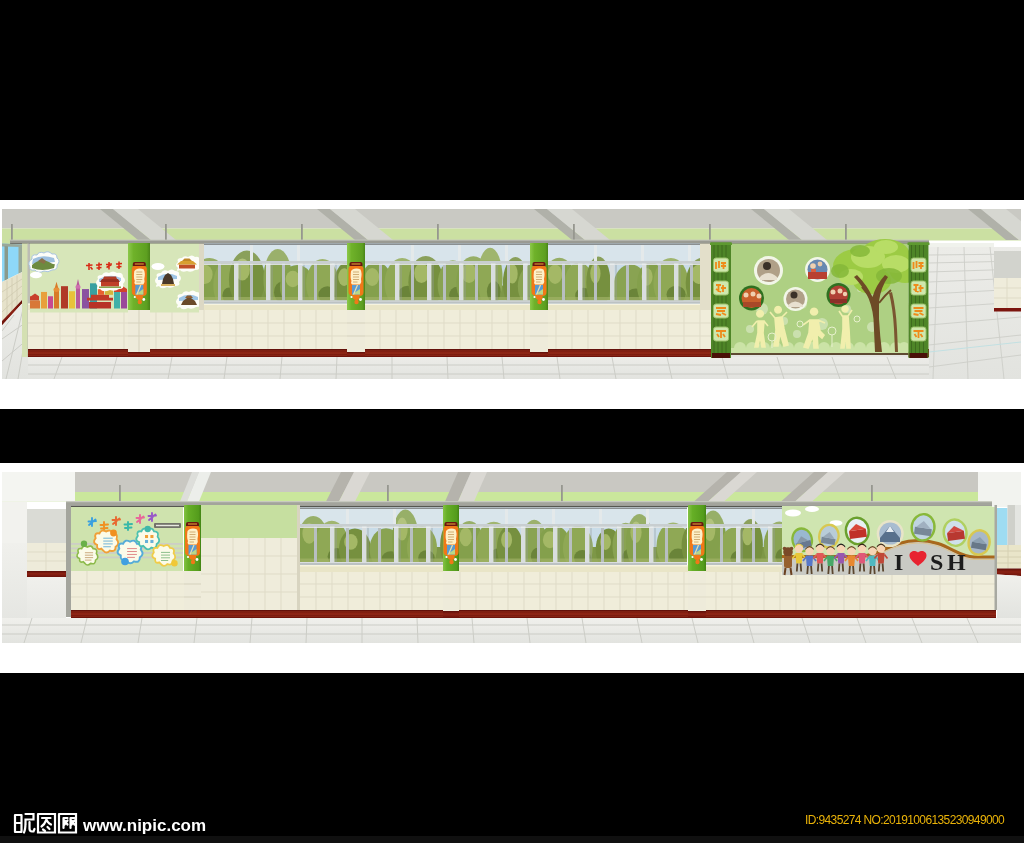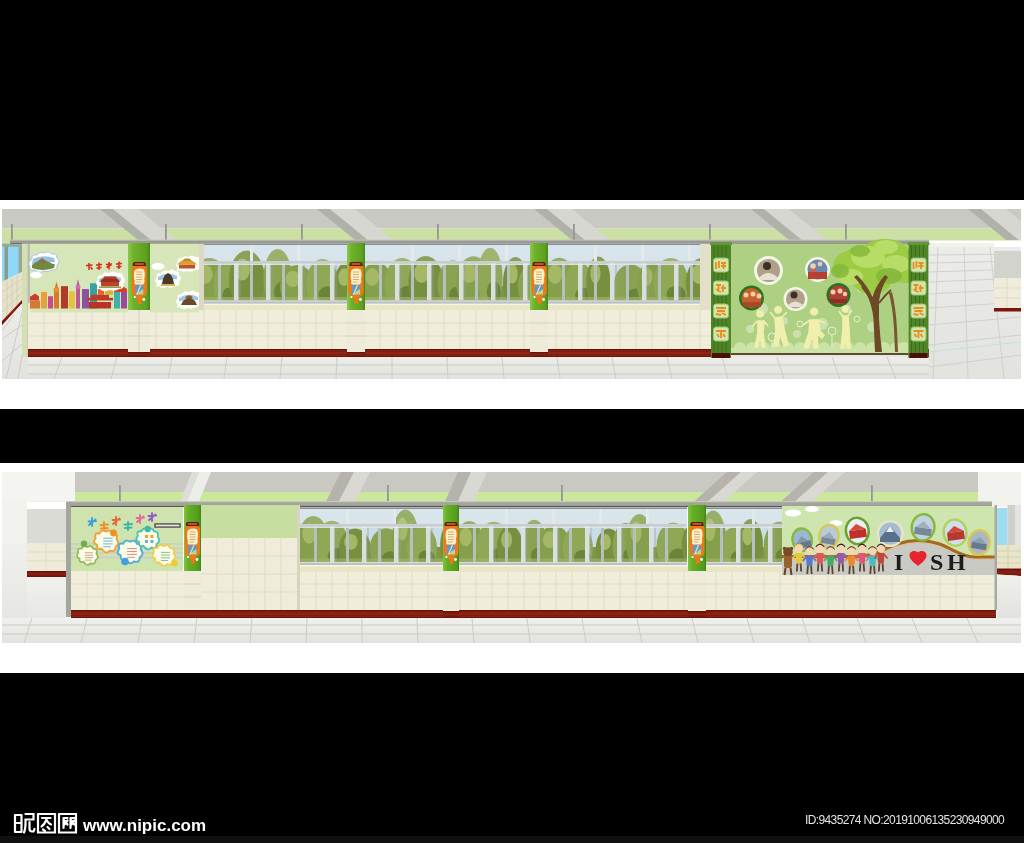--- a/index.html
+++ b/index.html
@@ -1469,15 +1469,15 @@
 </g>
 
 <g stroke="#ffffff" fill="none" stroke-width="2.2" stroke-linecap="round">
 <path d="M47,6 L64,6 L64,24.5 L47,24.5 L47,6"></path>
 <path d="M51.5,10 L51.5,20 M51.5,10 L55.5,10 M52.5,12.5 L55.5,16.5 M55.5,12.5 L52.5,16.5 M58.5,10 L62.5,10 M58.5,10 L58.5,20 M59.5,12.5 L62.5,16.5 M62.5,12.5 L59.5,16.5"></path>
 </g>
 
 <text x="71" y="22.5" font-family="Liberation Sans, sans-serif" font-size="17" font-weight="bold" fill="#ffffff">www.nipic.com</text>
 </svg>
 
-<div class="abs" style="left:805px;top:813px;width:219px;height:14px;color:#e5e5e5;font-size:12px;letter-spacing:-0.62px;">ID:9435274 NO:20191006135230949000</div>
+<div class="abs" style="left:805px;top:813px;width:219px;height:14px;color:#eab308;font-size:12px;letter-spacing:-0.62px;">ID:9435274 NO:20191006135230949000</div>
 
 <div class="abs" style="left:0;top:836px;width:1024px;height:7px;background:#101010;"></div>
 
 </body></html>

